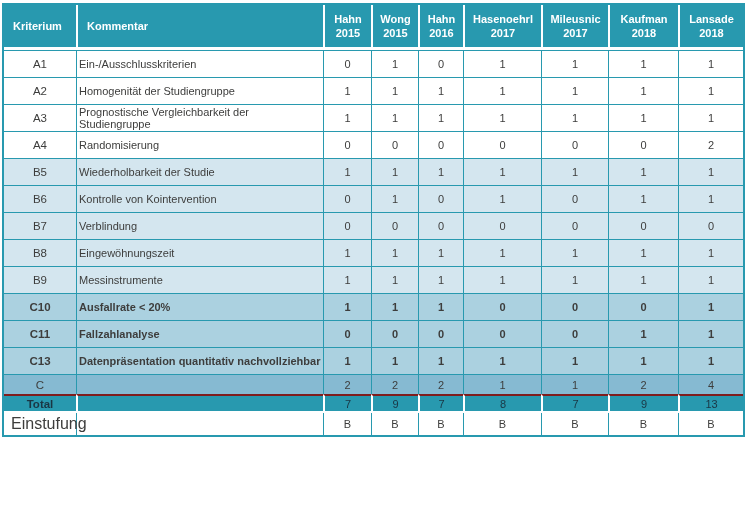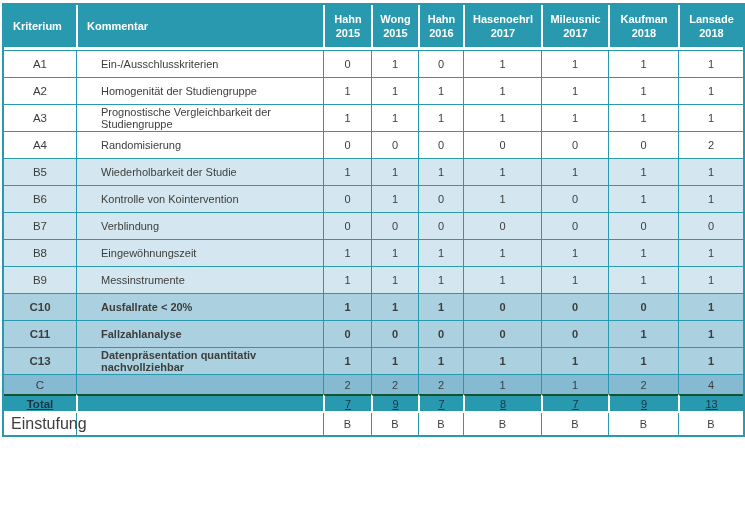--- a/index.html
+++ b/index.html
@@ -43,34 +43,33 @@
   thead th.h-study { text-align: center; }
   
   tbody td {
     font-size: 11px;
     vertical-align: middle;
     padding: 0;
     border-top: 1px solid var(--teal);
   }
   tbody td + td { border-left: 1px solid var(--teal); }
   td.cell-id { text-align: center; font-size: 11.5px; }
-  td.cell-comment { text-align: left; padding-left: 24px; }
+  td.cell-comment { text-align: left; padding-left: 2px; }
   td.cell-value { text-align: center; }
   
   tr.row-criteria-a td { background: #ffffff; height: 27px; margin-top: 32px; }
   tr.row-criteria-b td { background: var(--row-b); height: 27px; }
   tr.row-criteria-c td { background: var(--row-c); height: 27px; font-weight: bold; }
   tr.row-subtotal td { background: var(--row-subtotal); height: 20px; }
   tr.row-total td {
     background: var(--teal);
     color: var(--total-text);
     height: 19px;
-    border-top: 2px solid #14532d;
+    border-top: 2px solid #7f1d1d;
     border-bottom: 2px solid #ffffff;
-    text-decoration: underline;
   }
   tr.row-total td + td { border-left: 2px solid #ffffff; }
   tr.row-total td.cell-id { font-weight: bold; }
   tr.row-grade td { background: #ffffff; height: 22px; border-top: none; }
   tr.row-grade td.cell-id { text-align: left; padding-left: 7px; font-size: 16px; }
 </style>
 </head>
 <body>
 
 <div class="page">

